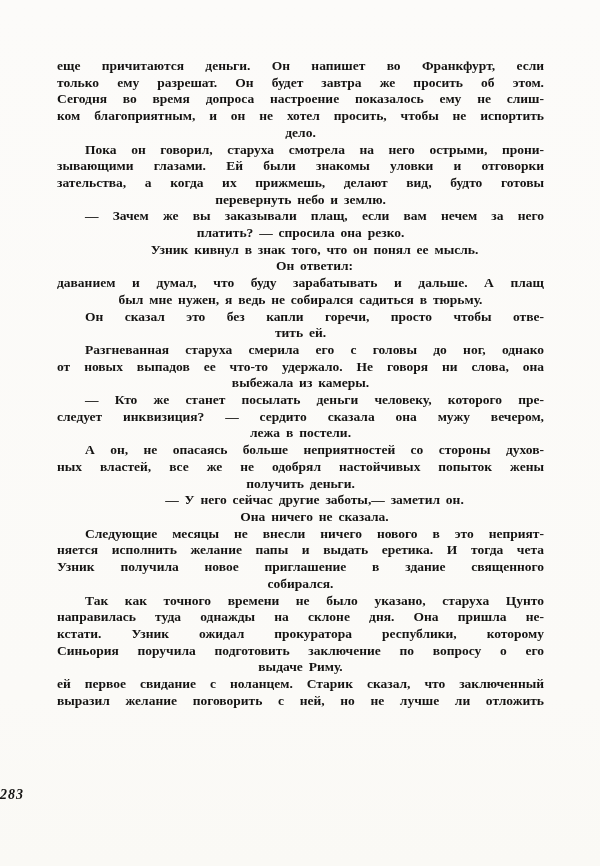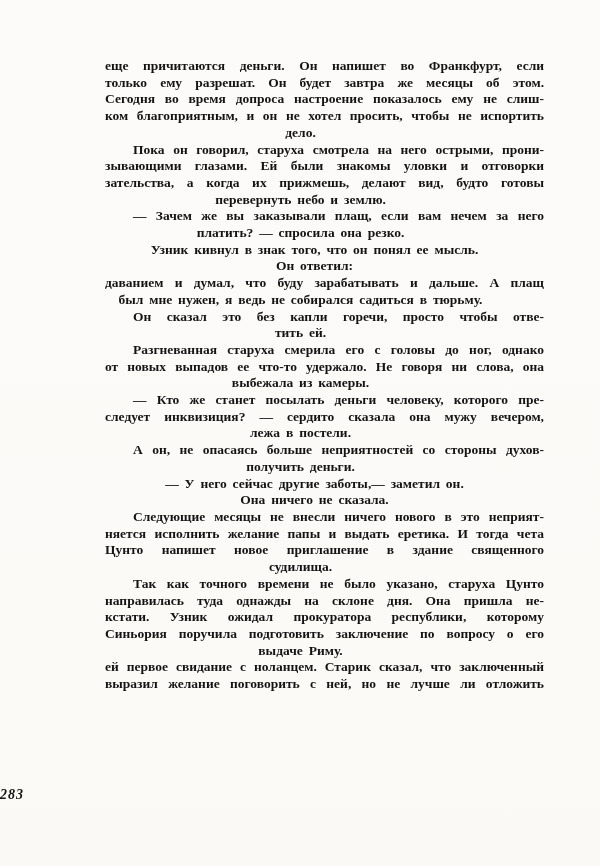--- a/index.html
+++ b/index.html
@@ -32,21 +32,20 @@
     line-height: 16.7px;
     -webkit-font-smoothing: antialiased;
   }
   .line {
     white-space: normal;
     text-align: center;
   }
   .line.just {
     text-align: justify;
     text-align-last: justify;
-    margin-left: 48px;
   }
   .line.indent {
     text-indent: 28px;
   }
   .line:not(.just) {
     word-spacing: 2.5px;
   }
   .page-number {
     position: absolute;
     top: 787px;
@@ -59,21 +58,21 @@
     font-size: 14px;
     letter-spacing: 1px;
   }
 </style>
 </head>
 <body>
 
 <div class="page">
   <div class="text-block">
       <div class="line just">еще причитаются деньги. Он напишет во Франкфурт, если</div>
-      <div class="line just">только ему разрешат. Он будет завтра же месяцы об этом.</div>
+      <div class="line just">только ему разрешат. Он будет завтра же просить об этом.</div>
       <div class="line just">Сегодня во время допроса настроение показалось ему не слиш-</div>
       <div class="line just">ком благоприятным, и он не хотел просить, чтобы не испортить</div>
       <div class="line">дело.</div>
       <div class="line indent just">Пока он говорил, старуха смотрела на него острыми, прони-</div>
       <div class="line just">зывающими глазами. Ей были знакомы уловки и отговорки</div>
       <div class="line just">зательства, а когда их прижмешь, делают вид, будто готовы</div>
       <div class="line">перевернуть небо и землю.</div>
       <div class="line indent just">— Зачем же вы заказывали плащ, если вам нечем за него</div>
       <div class="line">платить? — спросила она резко.</div>
       <div class="line indent">Узник кивнул в знак того, что он понял ее мысль.</div>
@@ -82,27 +81,28 @@
       <div class="line">был мне нужен, я ведь не собирался садиться в тюрьму.</div>
       <div class="line indent just">Он сказал это без капли горечи, просто чтобы отве-</div>
       <div class="line">тить ей.</div>
       <div class="line indent just">Разгневанная старуха смерила его с головы до ног, однако</div>
       <div class="line just">от новых выпадов ее что-то удержало. Не говоря ни слова, она</div>
       <div class="line">выбежала из камеры.</div>
       <div class="line indent just">— Кто же станет посылать деньги человеку, которого пре-</div>
       <div class="line just">следует инквизиция? — сердито сказала она мужу вечером,</div>
       <div class="line">лежа в постели.</div>
       <div class="line indent just">А он, не опасаясь больше неприятностей со стороны духов-</div>
+      <div class="line just">ных властей, все же не одобрял настойчивых попыток жены</div>
       <div class="line">получить деньги.</div>
       <div class="line indent">— У него сейчас другие заботы,— заметил он.</div>
       <div class="line indent">Она ничего не сказала.</div>
       <div class="line indent just">Следующие месяцы не внесли ничего нового в это неприят-</div>
       <div class="line just">няется исполнить желание папы и выдать еретика. И тогда чета</div>
-      <div class="line just">Цунто напишет новое приглашение в здание священного</div>
-      <div class="line">судилища.</div>
+      <div class="line just">Узник получила новое приглашение в здание священного</div>
+      <div class="line">собирался.</div>
       <div class="line indent just">Так как точного времени не было указано, старуха Цунто</div>
       <div class="line just">направилась туда однажды на склоне дня. Она пришла не-</div>
       <div class="line just">кстати. Узник ожидал прокуратора республики, которому</div>
       <div class="line just">Синьория поручила подготовить заключение по вопросу о его</div>
       <div class="line">выдаче Риму.</div>
       <div class="line just">ей первое свидание с ноланцем. Старик сказал, что заключенный</div>
       <div class="line just">выразил желание поговорить с ней, но не лучше ли отложить</div>
     </div>
   <div class="page-number">283</div>
 </div>

